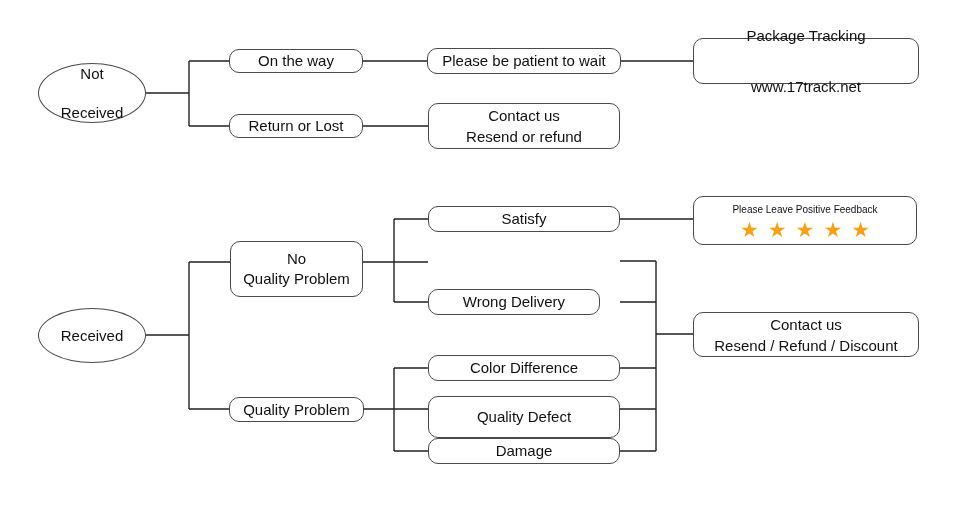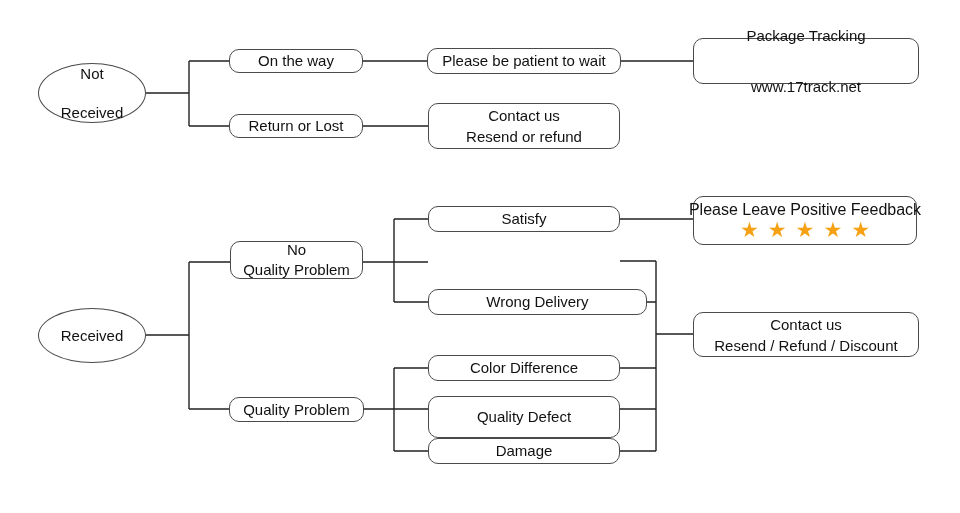--- a/index.html
+++ b/index.html
@@ -44,33 +44,33 @@
     line-height: 19px;
   }
   
   .n-not-received   { left: 38px;  top: 63px;  width: 108px; height: 60px; gap: 20px; }
   .n-on-the-way     { left: 229px; top: 49px;  width: 134px; height: 24px; }
   .n-please-patient { left: 427px; top: 48px;  width: 194px; height: 26px; }
   .n-package-track  { left: 693px; top: 38px;  width: 226px; height: 46px; line-height: 21px; gap: 30px; }
   .n-return-lost    { left: 229px; top: 114px; width: 134px; height: 24px; }
   .n-contact-top    { left: 428px; top: 103px; width: 192px; height: 46px; line-height: 21px; }
   .n-received       { left: 38px;  top: 308px; width: 108px; height: 55px; }
-  .n-no-quality     { left: 230px; top: 241px; width: 133px; height: 38px; line-height: 20px; }
+  .n-no-quality     { left: 230px; top: 241px; width: 133px; height: 56px; line-height: 20px; }
   .n-quality-prob   { left: 229px; top: 397px; width: 135px; height: 25px; }
   .n-satisfy        { left: 428px; top: 206px; width: 192px; height: 26px; }
   .n-not-fit        { left: 428px; top: 248px; width: 192px; height: 26px; }
-  .n-wrong-delivery { left: 428px; top: 289px; width: 219px; height: 26px; }
+  .n-wrong-delivery { left: 428px; top: 289px; width: 172px; height: 26px; }
   .n-feedback       { left: 693px; top: 196px; width: 224px; height: 49px; }
   .n-contact-bottom { left: 693px; top: 312px; width: 226px; height: 45px; line-height: 21px; }
   .n-color-diff     { left: 428px; top: 355px; width: 192px; height: 26px; }
   .n-quality-defect { left: 428px; top: 396px; width: 192px; height: 42px; }
   .n-damage         { left: 428px; top: 438px; width: 192px; height: 26px; }
 
   .n-feedback .feedback-label {
-    font-size: 16px;
+    font-size: 10px;
     line-height: 17px;
     margin-top: 1px;
   }
   .star-row {
     font-family: "DejaVu Sans", sans-serif;
     font-size: 21px;
     line-height: 24px;
     letter-spacing: 9px;
     margin-left: 9px;   
     color: #f6a113;

